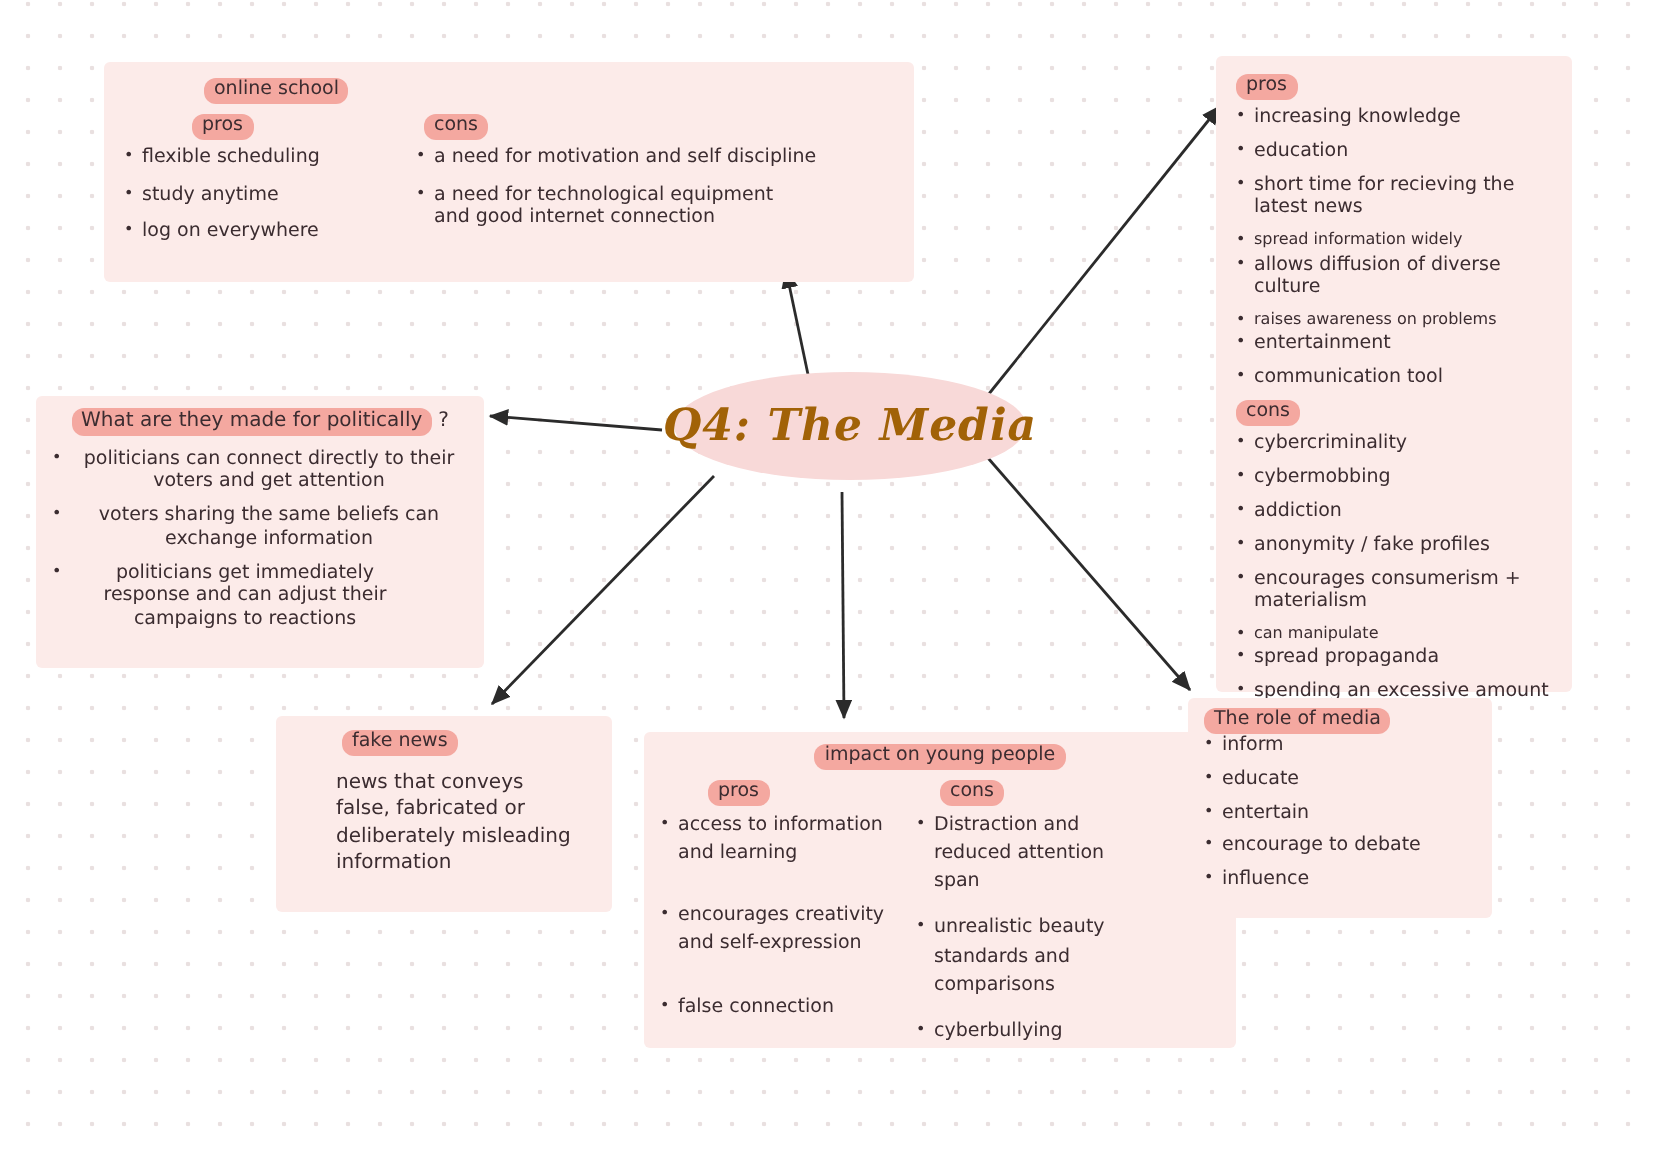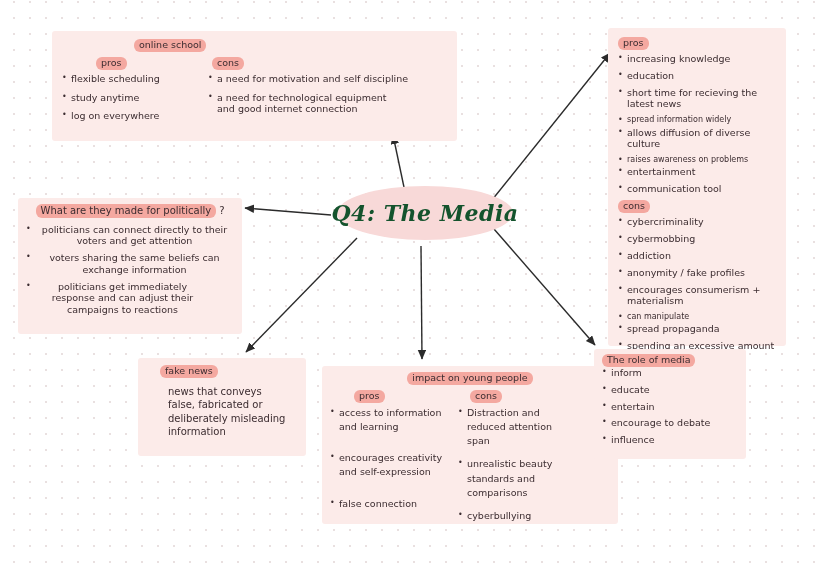--- a/index.html
+++ b/index.html
@@ -12,43 +12,43 @@
   }
   .box{position:absolute;background:#fcebe9;border-radius:3px;box-sizing:border-box;}
   .hl{display:inline-block;background:#f4a8a0;border-radius:6px;padding:0 5px;line-height:1.35;}
   .li{position:relative;padding-left:9px;line-height:1.25;}
   .li::before{content:"•";position:absolute;left:0;top:0;font-size:8px;}
   .small{font-size:8px;}
   .cols{display:grid;}
   .sec-label{margin:2px 0 3px 0;}
   
   #online-school{left:52px;top:31px;width:405px;height:110px;padding:8px 10px;}
-  #online-school .title-row{margin-left:72px;}
+  #online-school .title-row{margin-left:40px;}
   #online-school .cols{grid-template-columns:146px 1fr;margin-top:3px;}
   #online-school .pros-label{margin-left:34px;}
   #online-school .cons-label{margin-left:4px;}
   #online-school .li{margin-bottom:7px;}
   
   #media-box{left:608px;top:28px;width:178px;height:318px;padding:7px 6px 6px 10px;}
   #media-box .li{margin-bottom:5px;line-height:1.25;}
   #media-box .li.small{margin-bottom:2px;line-height:1.15;}
   #media-box .cons-label{margin:4px 0 3px 0;}
   
   #center-node{position:absolute;left:337px;top:186px;width:176px;height:54px;border-radius:50%;
     background:#f8d9d8;display:flex;align-items:center;justify-content:center;}
   #center-node .t{font-family:"DejaVu Serif",serif;font-style:italic;font-weight:bold;
-    font-size:22px;color:#14532d;letter-spacing:0.5px;white-space:nowrap;}
+    font-size:22px;color:#a16207;letter-spacing:0.5px;white-space:nowrap;}
   
   #politically{left:18px;top:198px;width:224px;height:136px;padding:6px 8px;text-align:center;}
   #politically .title{font-size:10px;}
   #politically .qm{margin-left:3px;}
   #politically .li{margin-top:6px;line-height:1.2;}
   
   #fake-news{left:138px;top:358px;width:168px;height:98px;padding:7px 10px;}
-  #fake-news .title-row{margin-left:12px;}
+  #fake-news .title-row{margin-left:23px;}
   #fake-news .def{margin:7px 0 0 20px;width:122px;font-size:10px;line-height:1.35;}
   
   #impact{left:322px;top:366px;width:296px;height:158px;padding:6px 8px;}
   #impact .title-row{text-align:center;}
   #impact .cols{grid-template-columns:128px 1fr;margin-top:3px;}
   #impact .pros-label{margin-left:24px;}
   #impact .cons-label{margin-left:12px;}
   #impact .li{line-height:1.5;}
   #impact .pros-col .li{margin-bottom:17px;width:118px;}
   #impact .cons-col .li{margin-bottom:9px;width:104px;}

